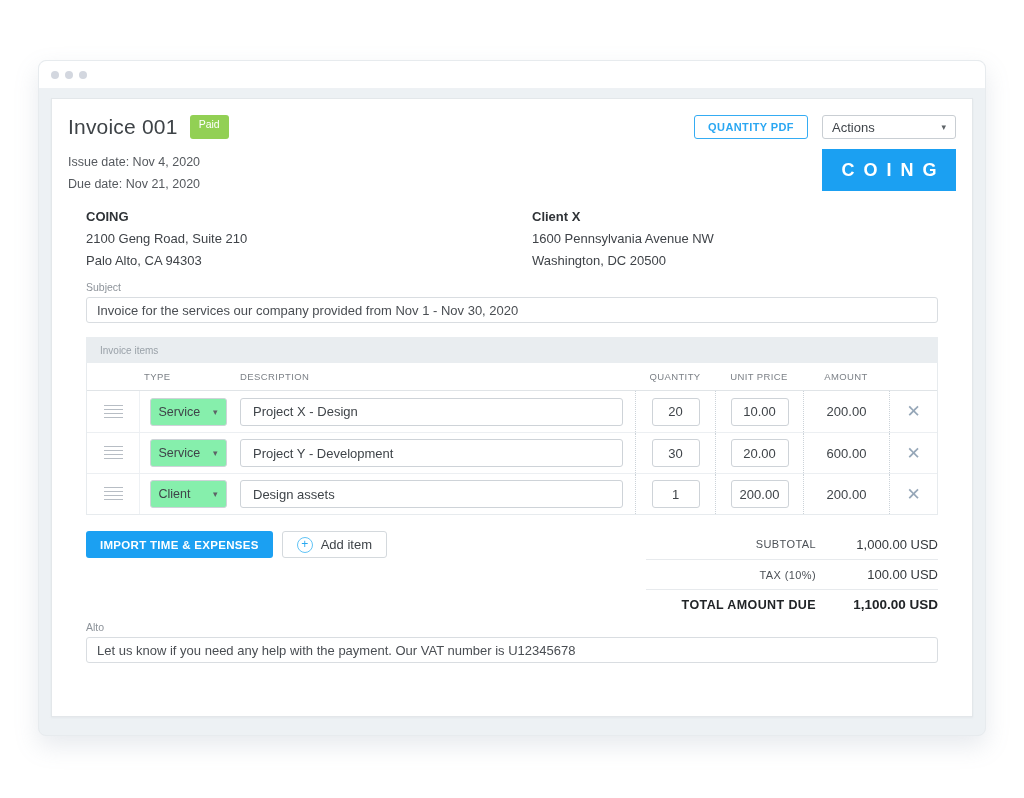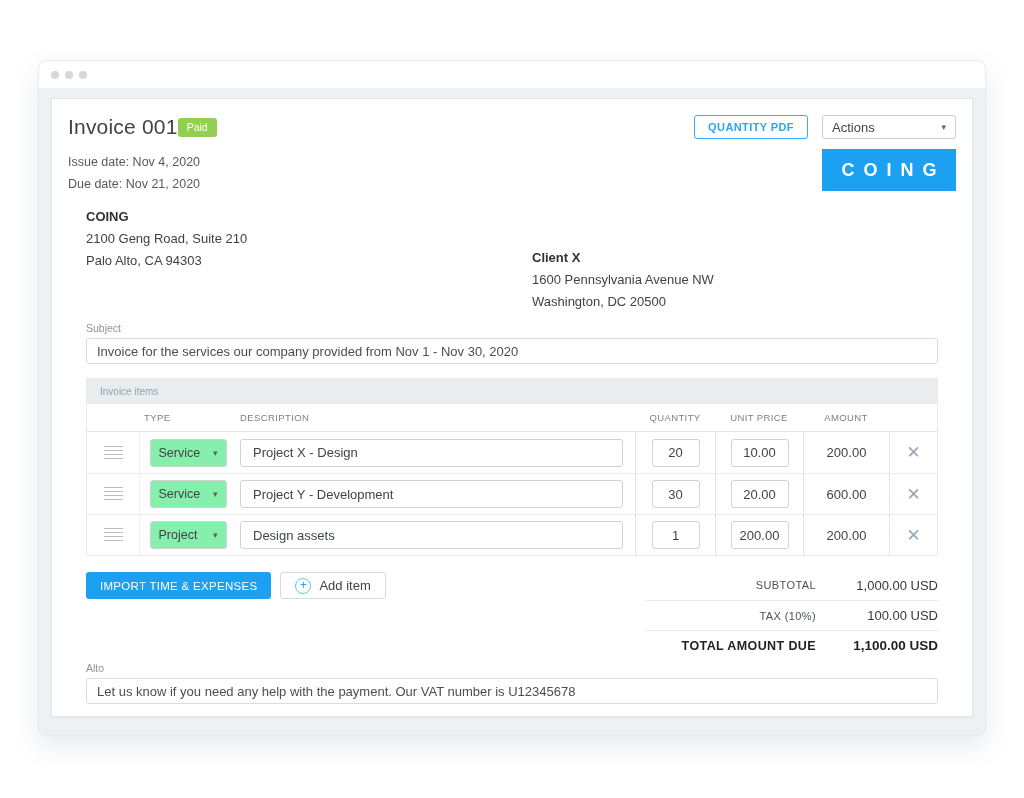--- a/index.html
+++ b/index.html
@@ -32,21 +32,21 @@
   .card {
     position:absolute; left:12px; top:37px; width:922px; height:619px;
     background:#ffffff;
     border:1px solid #e3e7ea;
     box-shadow:0 1px 2px rgba(150,160,170,0.10);
     padding:16px 16px 0 16px;
   }
 
   
   .card-header { display:flex; justify-content:space-between; }
-  .title-row { display:flex; align-items:center; gap:0; }
+  .title-row { display:flex; gap:12px; }
   .invoice-title { font-size:21px; color:#3e4347; letter-spacing:0.2px; }
   .paid-badge {
     background:#92d054; color:#ffffff; font-size:10.5px;
     padding:3px 9px 4px 9px; border-radius:3px;
   }
   .dates { margin-top:12px; font-size:12.5px; color:#55595e; line-height:22px; }
   .header-right { display:flex; flex-direction:column; align-items:flex-end; }
   .header-buttons { display:flex; gap:14px; }
   .btn-download {
     height:24px; padding:0 13px; background:#ffffff;
@@ -67,21 +67,21 @@
     color:#ffffff; font-size:18px; font-weight:bold;
     letter-spacing:9px; text-indent:9px;
   }
 
   
   .bill-bar { margin-top:17px; height:26px; display:flex; background:#e9edf0; }
   .bill-bar-cell { flex:1; display:flex; align-items:center; font-size:12px; color:#9aa2a9; padding-left:18px; }
   .bill-bar-cell + .bill-bar-cell { border-left:1px solid #dde2e6; padding-left:22px; }
   .addresses { display:flex; margin-top:11px; }
   .addr { flex:1; padding-left:18px; font-size:13px; line-height:22px; color:#3f4348; }
-  .addr + .addr { padding-left:22px;margin-top:41px; }
+  .addr + .addr { padding-left:22px; }
   .addr .name { font-weight:bold; color:#2f3337; }
 
   
   .field { margin:9px 18px 0 18px; }
   .field-label { font-size:10.5px; color:#8d939a; margin-bottom:4px; }
   .text-input {
     width:100%; height:26px; border:1px solid #d9dde1; border-radius:3px;
     padding:0 10px; font-size:13px; color:#4a4e53; background:#fff;
     font-family:"Liberation Sans", sans-serif; outline:none;
   }
@@ -123,21 +123,21 @@
   .qty-input { width:48px; }
   .price-input { width:58px; }
   .amount-text { font-size:13px; color:#3f4449; }
   .delete-x { font-size:17px; color:#96a7b8; font-weight:300; cursor:pointer; line-height:1; }
 
   
   .bottom-row { display:flex; justify-content:space-between; margin:14px 18px 0 18px; }
   .left-buttons { display:flex; gap:9px; padding-top:2px; }
   .btn-import {
     height:27px; padding:0 14px; background:#1ba0f2; border:none; border-radius:3px;
-    color:#ffffff; font-size:11.5px; font-weight:normal; letter-spacing:0.3px;
+    color:#ffffff; font-size:11.5px; font-weight:bold; letter-spacing:0.3px;
     display:flex; align-items:center; cursor:pointer;
   }
   .btn-additem {
     height:27px; padding:0 14px; background:#ffffff;
     border:1px solid #d4d9dd; border-radius:3px;
     display:flex; align-items:center; gap:8px; font-size:13px; color:#3f4449; cursor:pointer;
   }
   .plus-icon {
     width:16px; height:16px; border-radius:50%; border:1px solid #62c4f6;
     color:#29a8f0; font-size:12px; display:flex; align-items:center; justify-content:center;
@@ -272,21 +272,21 @@
               <span class="delete-x">✕</span>
             </div>
         </div>
 
         <div class="tgrid trow">
           <div class="cell handle-cell">
               <span class="drag-handle"></span>
             </div>
           <div class="cell">
             <div class="type-select">
-              <span>Project</span>
+              <span>Client</span>
               <span class="caret">▾</span>
             </div>
           </div>
           <div class="cell desc-cell">
               <input class="desc-input" type="text" value="Design assets" style="">
             </div>
           <div class="cell sep">
               <input class="num-input qty-input" type="text" value="1" style="">
             </div>
           <div class="cell sep">

